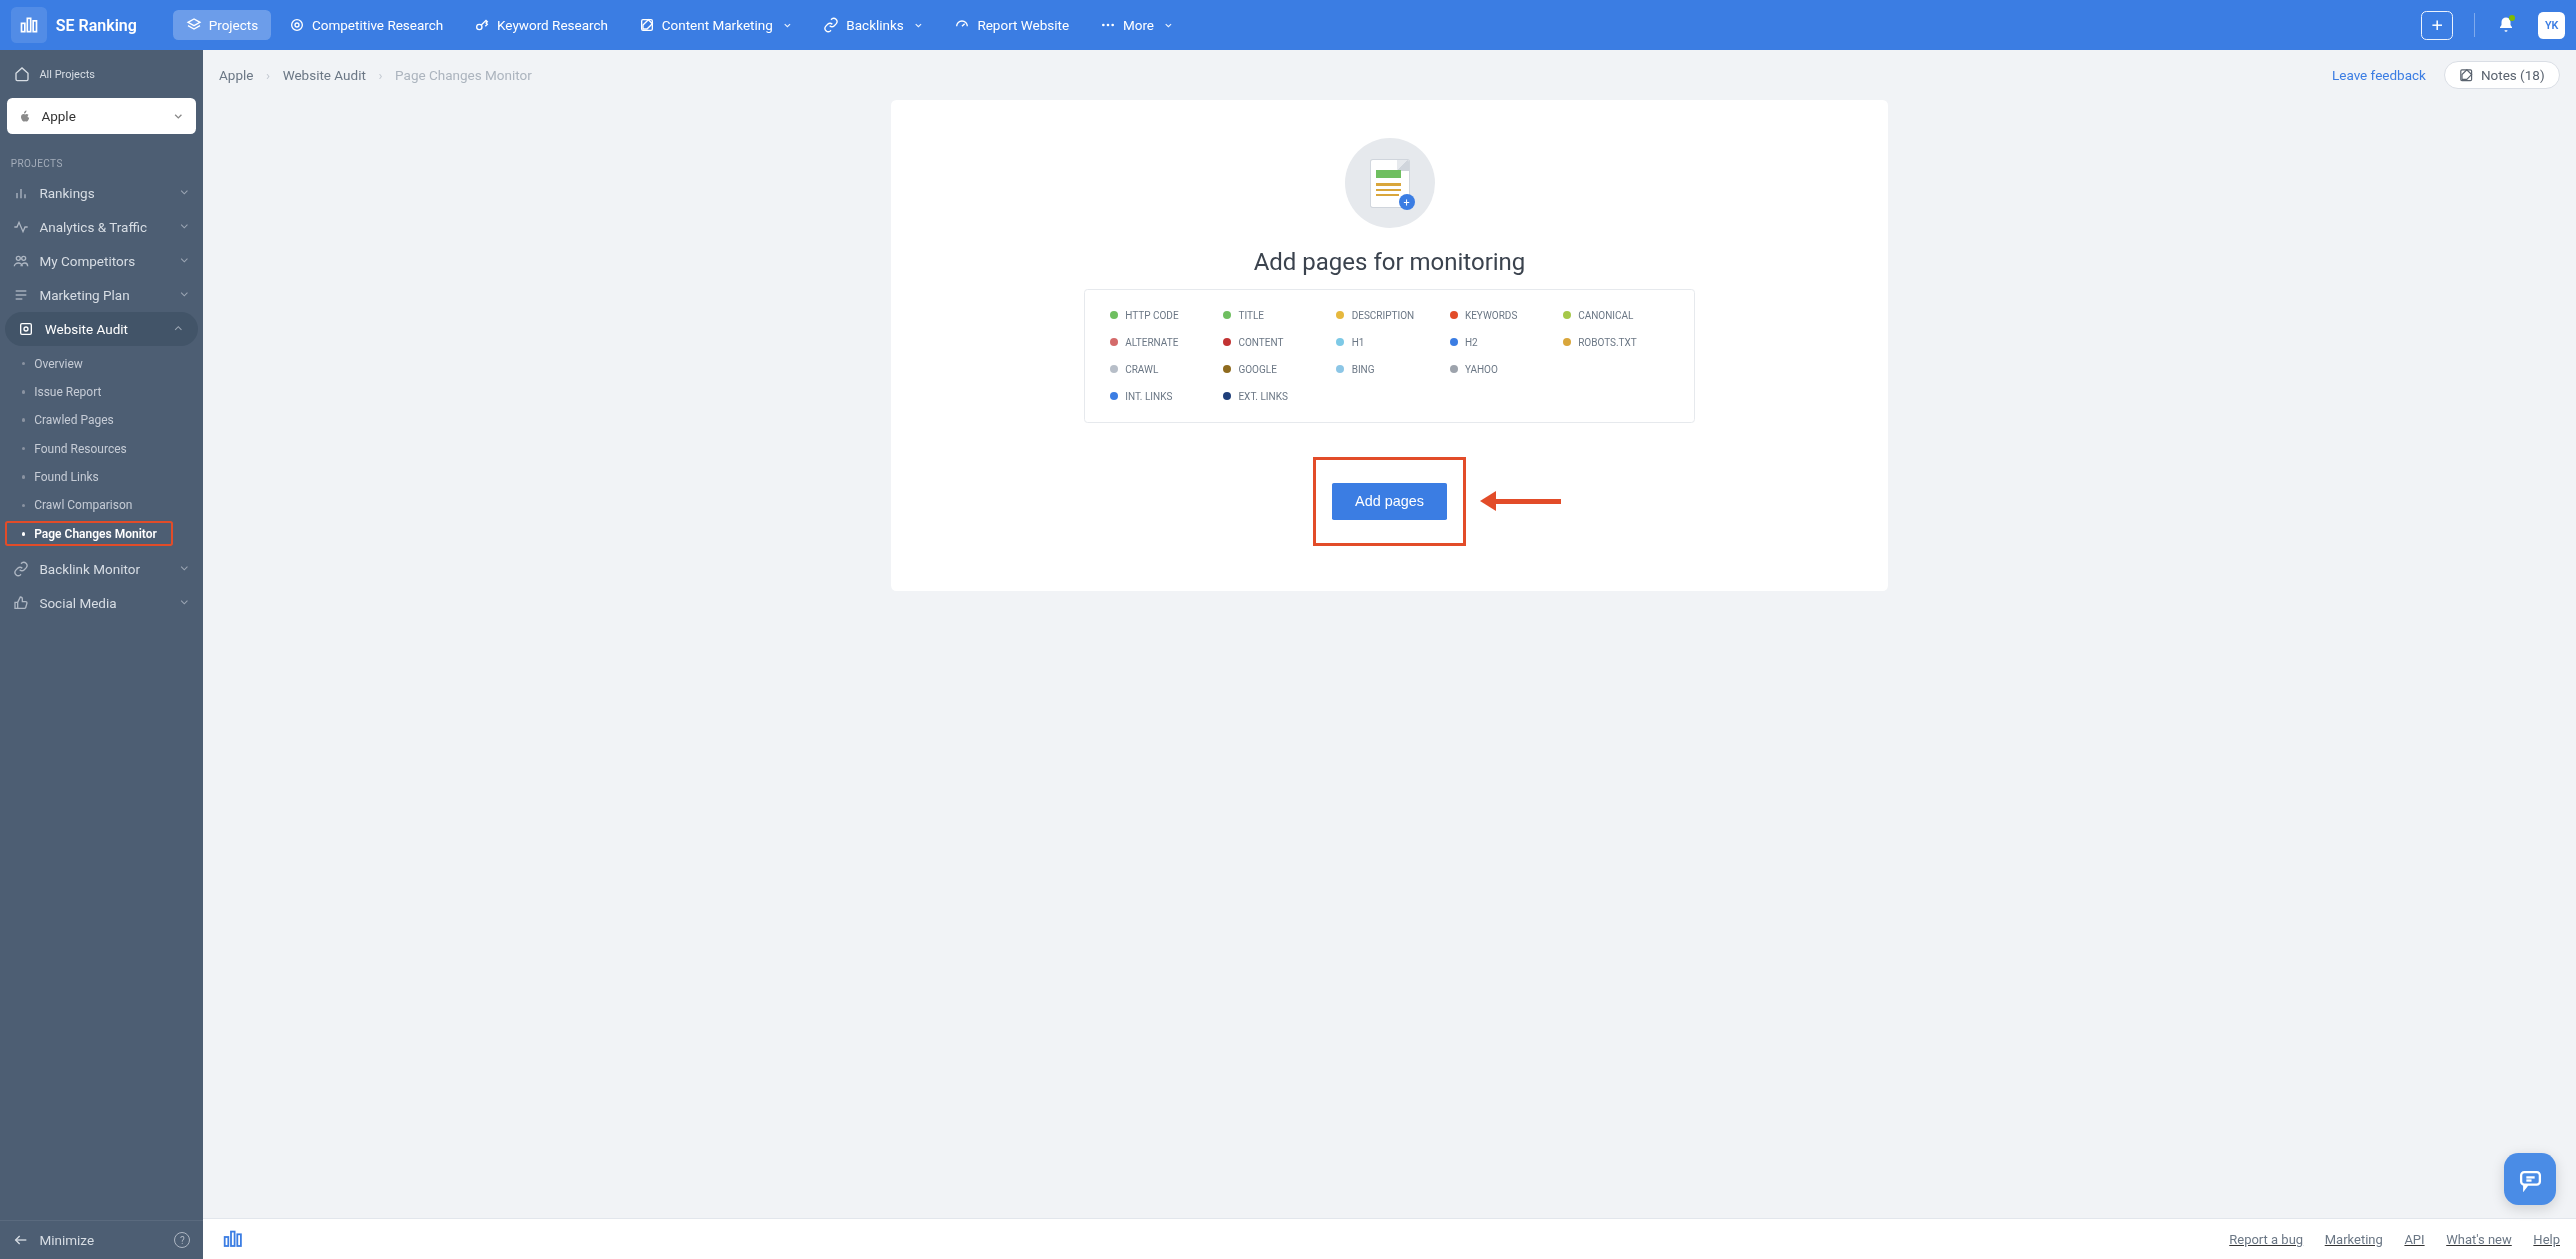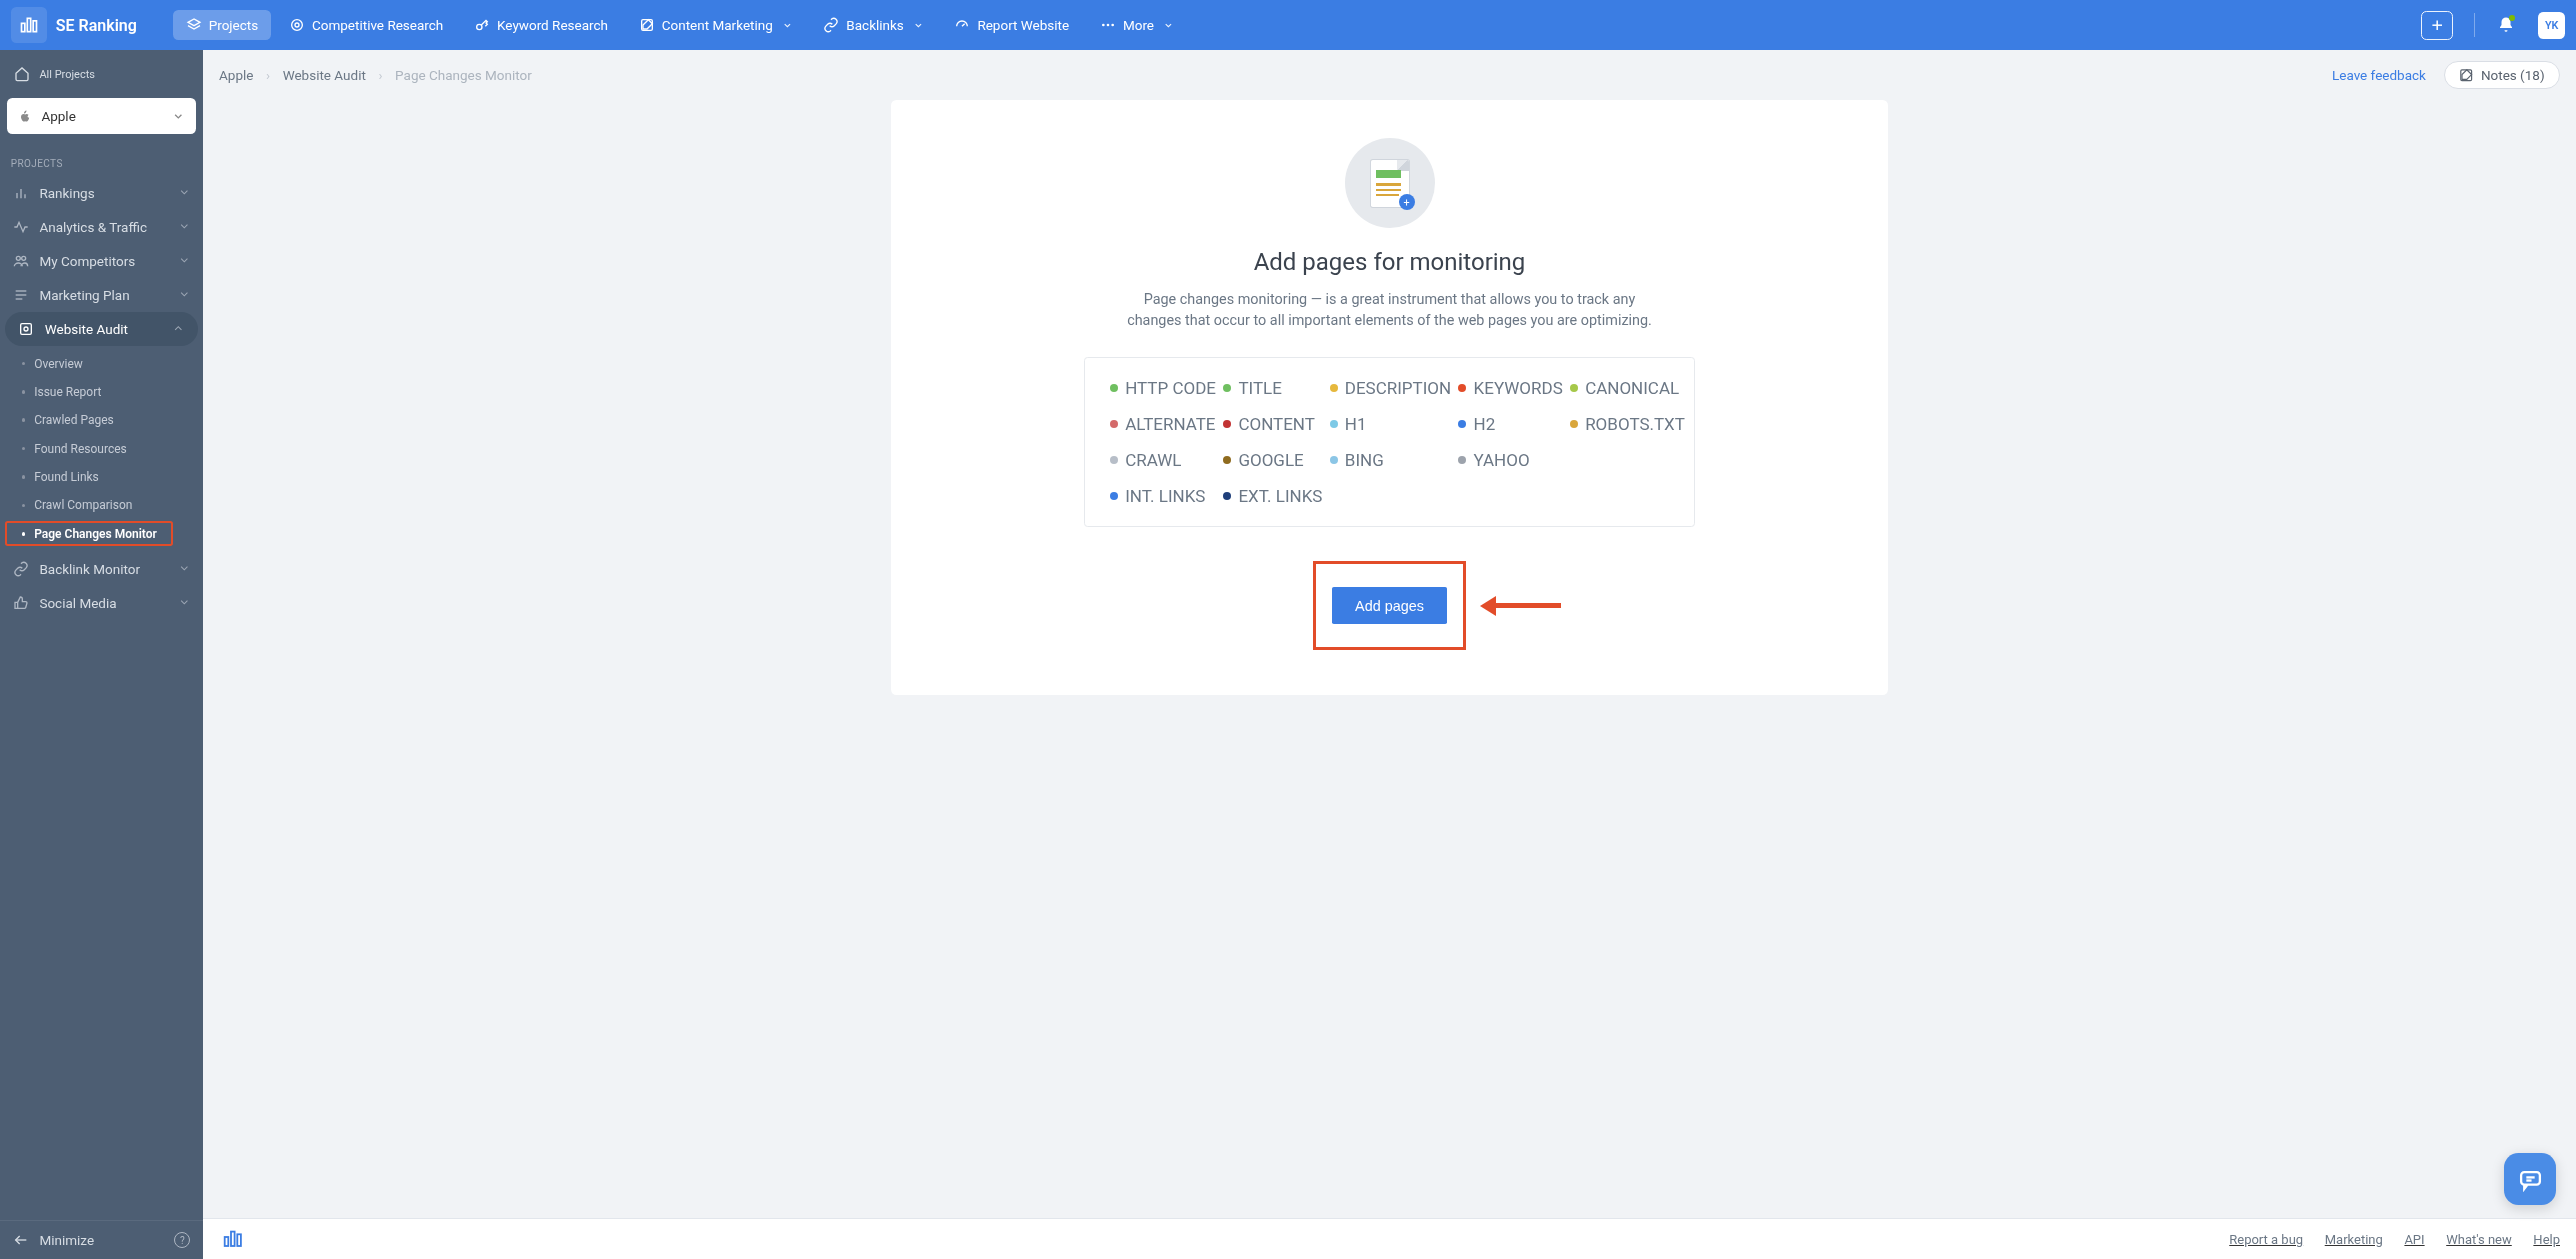--- a/index.html
+++ b/index.html
@@ -76,21 +76,21 @@
   .doc .fold { position:absolute; right:-0.9px; top:-0.9px; width:12.6px; height:12.6px; background:linear-gradient(135deg, #E6E9ED 50%, #D0D5DC 50%); }
   .doc .bar1 { position:absolute; top:10.8px; left:5.4px; right:7.2px; height:8px; background:#6FBF60; }
   .doc .l { position:absolute; left:5.4px; right:7.2px; height:2.7px; background:#D9A63B; }
   .doc .l1 { top:23.4px; } .doc .l2 { top:29px; } .doc .l3 { top:34px; width:60%; }
   .doc-plus { position:absolute; right:20px; bottom:18px; width:16px; height:16px; border-radius:50%; background:#3B7DE3; color:#fff; display:flex; align-items:center; justify-content:center; font-size:10.8px; }
 
   .empty h1 { font-size: 24px; font-weight:400; color:#3B434E; margin-bottom: 12.6px; }
   .empty p { max-width: 548px; text-align:center; color:#6B7785; font-size:14.4px; line-height:1.5; margin-bottom: 25px; }
 
   .tag-box { border:0.9px solid #E6E9ED; border-radius:3.6px; padding: 20px 25px; width: 611px; display:grid; grid-template-columns: repeat(5, 1fr); row-gap: 16px; column-gap: 7.2px; margin: 0 auto 34px auto; }
-  .tag { display:flex; align-items:center; gap:7.2px; font-size:17px; color:#6B7785; white-space:nowrap; }
+  .tag { display:flex; align-items:center; gap:7.2px; font-size:10px; color:#6B7785; white-space:nowrap; }
   .swatch { width:8px; height:8px; border-radius:50%; flex-shrink:0; }
 
   .cta-wrap { display:flex; align-items:center; justify-content:center; gap: 20px; position:relative; width: 100%; }
   .cta-frame { border: 3.6px solid #E24C29; padding: 23px 16px; display:inline-block; }
   .cta-btn { background:#3B7DE3; color:#fff; border:none; padding: 10.8px 23.4px; font-size:14.4px; border-radius:1.8px; cursor:pointer; }
   .arrow { position:absolute; left: calc(50% + 90px); display:flex; align-items:center; }
   .arrow-line { width: 65px; height: 4.5px; background:#E24C29; }
   .arrow-head { width:0; height:0; border-top:10px solid transparent; border-bottom:10px solid transparent; border-right:16px solid #E24C29; }
 
   
@@ -441,21 +441,20 @@
             <div class="doc">
                 <div class="fold"></div>
                 <div class="bar1"></div>
                 <div class="l l1"></div>
                 <div class="l l2"></div>
                 <div class="l l3"></div>
               </div>
             <div class="doc-plus">+</div>
           </div>
           <h1>Add pages for monitoring</h1>
-          <p>Page changes monitoring — is a great instrument that allows you to track any changes that occur to all important elements of the web pages you are optimizing.</p>
 
           <div class="tag-box" id="tagbox">
               <div class="tag">
                 <span class="swatch" style="background: rgb(111, 191, 96);"></span>
                 <span>HTTP CODE</span>
               </div>
               <div class="tag">
                 <span class="swatch" style="background: rgb(111, 191, 96);"></span>
                 <span>TITLE</span>
               </div>

